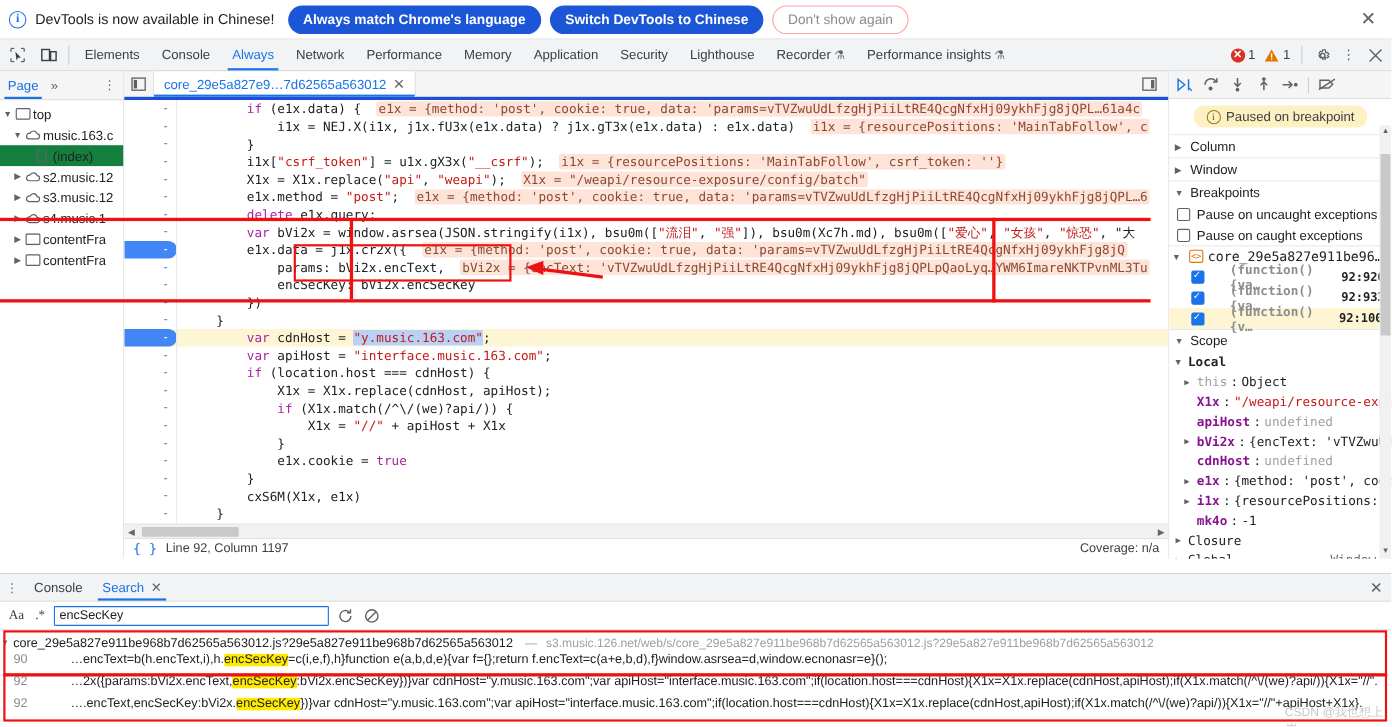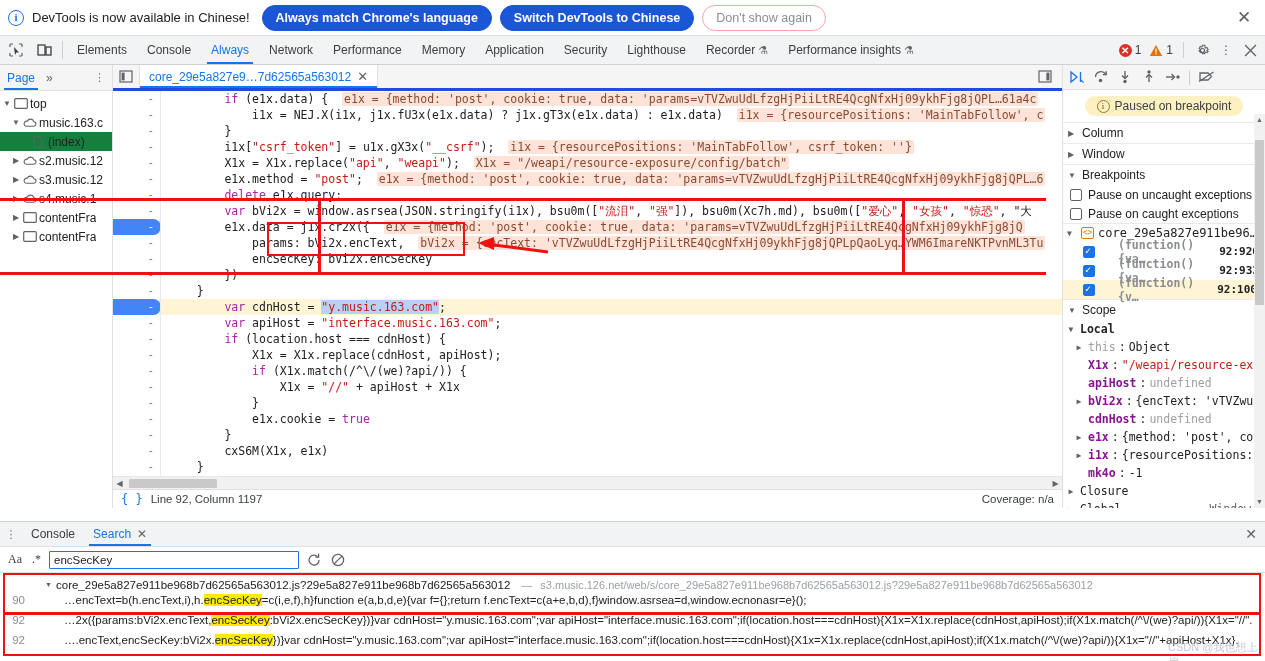--- a/index.html
+++ b/index.html
@@ -185,21 +185,21 @@
   .dr-tab.active::after { content:""; position:absolute; left:5px; right:5px; bottom:0; height:2px; background:#1a73e8;}
   .dr-close { margin-left:auto; color:#5f6368; font-size:14px; padding-right:8px;}
   .search-bar { height:26px; display:flex; align-items:center; gap:6px; padding: 0 6px; border-bottom:1px solid #e0e0e0;}
   .sb-tog { font-size:12px; color:#3c4043; font-family:"Liberation Serif", serif; padding: 0 2px;}
   .search-input {
     flex: 0 0 250px; height:18px; border:1.4px solid #1a73e8; border-radius:1px; background:#fff;
     font-size:11.5px; padding: 0 4px; color:#202124; outline:none; font-family:"Liberation Sans", sans-serif;
   }
   .sb-ico { width:18px; height:18px; display:flex; align-items:center; justify-content:center; color:#5f6368; font-size:13px;}
   .results { flex:1 1 auto; overflow:hidden; font-size:11px; padding-top:2px; }
-  .res-file { display:flex; align-items:center; gap:3px; height:19px; white-space:nowrap;margin-left:44px; }
+  .res-file { display:flex; align-items:center; gap:3px; height:19px; white-space:nowrap; }
   .res-arrow { font-size:7px; color:#5f6368; width:9px; text-align:center; }
   .res-name { color:#202124; font-size:11.5px; }
   .res-url { color:#9aa0a6; font-size:11px; }
   .res-line { display:flex; align-items:flex-start; height:20px; white-space:nowrap; overflow:hidden;gap:32px; }
   .res-num { width:32px; flex:0 0 32px; text-align:right; padding-right:7px; color:#8a8d91; font-size:11.5px; }
   .res-code { color:#202124; font-size:11.5px; overflow:hidden; }
   .hl-y { background:#ffea00; }
 
   
   .redbox { position:absolute; border: 2.5px solid #ee1111; pointer-events:none; }

